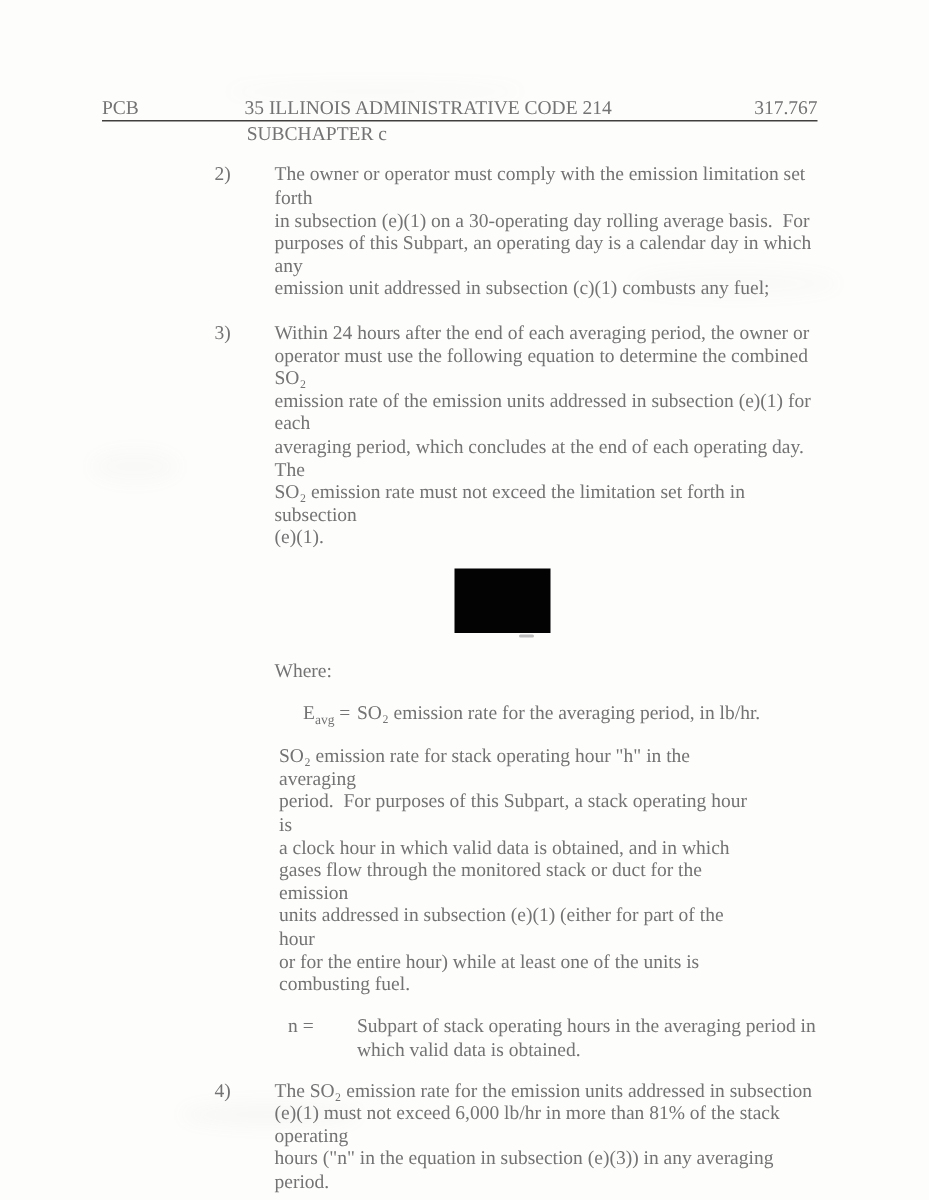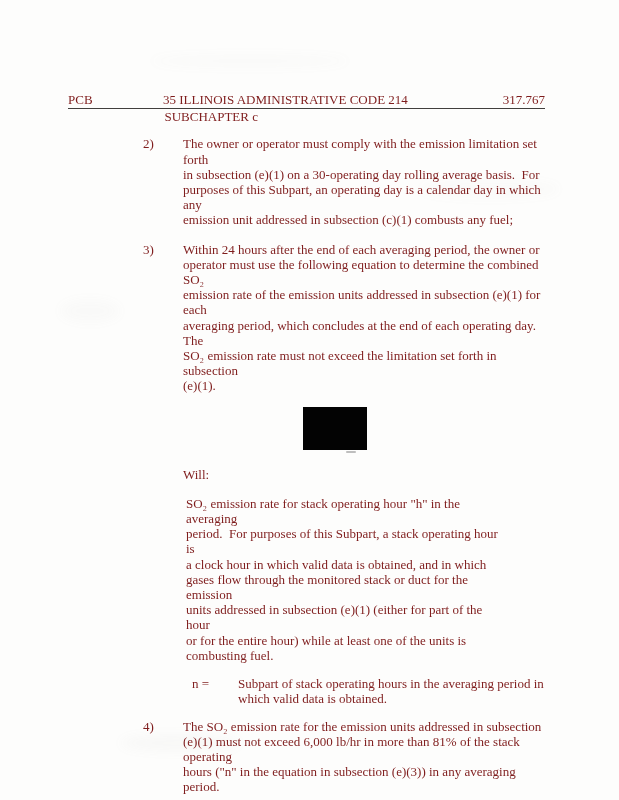--- a/index.html
+++ b/index.html
@@ -5,23 +5,23 @@
   html,body { margin:0; padding:0; }
   body {
     width:619px; height:800px;
     background:#fdfdfc;
     overflow:hidden;
     font-family:"Liberation Serif","DejaVu Serif",serif;
   }
   .page {
     position:relative;
     width:607px; height:800px;
-    padding-top:92px;
+    padding-top:64px;
     box-sizing:border-box;
-    color:#7f1d1d;
+    color:#737373;
     font-size:13px; line-height:15.2px;
     filter:blur(0.22px);
   }
   .content { margin-left:68px; margin-right:62px; position:relative; }
   
   .hrow { display:flex; align-items:flex-end; }
   .hrow1 { border-bottom:1.4px solid #413f3d; padding-bottom:1px; }
   .hcell-l { width:95px; text-align:left; }
   .hcell-c { flex:1; text-align:left; }
   .hcell-r { width:95px; text-align:right; }
@@ -95,22 +95,26 @@
 averaging period, which concludes at the end of each operating day.  The
 SO₂ emission rate must not exceed the limitation set forth in subsection
 (e)(1).</span>
     </div>
 
     <div class="eq-wrap">
       <div class="eq-box"></div>
       <div class="eq-smudge"></div>
     </div>
 
-    <div class="where-label">Will:</div>
+    <div class="where-label">Where:</div>
 
+    <div class="def mt13">
+      <span class="def-term pad16"><span>E</span><sub>avg</sub> <span>=</span></span>
+      <span class="def-text">SO₂ emission rate for the averaging period, in lb/hr.</span>
+    </div>
 
     <div class="def mt14">
       <span class="def-text">SO₂ emission rate for stack operating hour "h" in the averaging
 period.  For purposes of this Subpart, a stack operating hour is
 a clock hour in which valid data is obtained, and in which
 gases flow through the monitored stack or duct for the emission
 units addressed in subsection (e)(1) (either for part of the hour
 or for the entire hour) while at least one of the units is
 combusting fuel.</span>
     </div>

